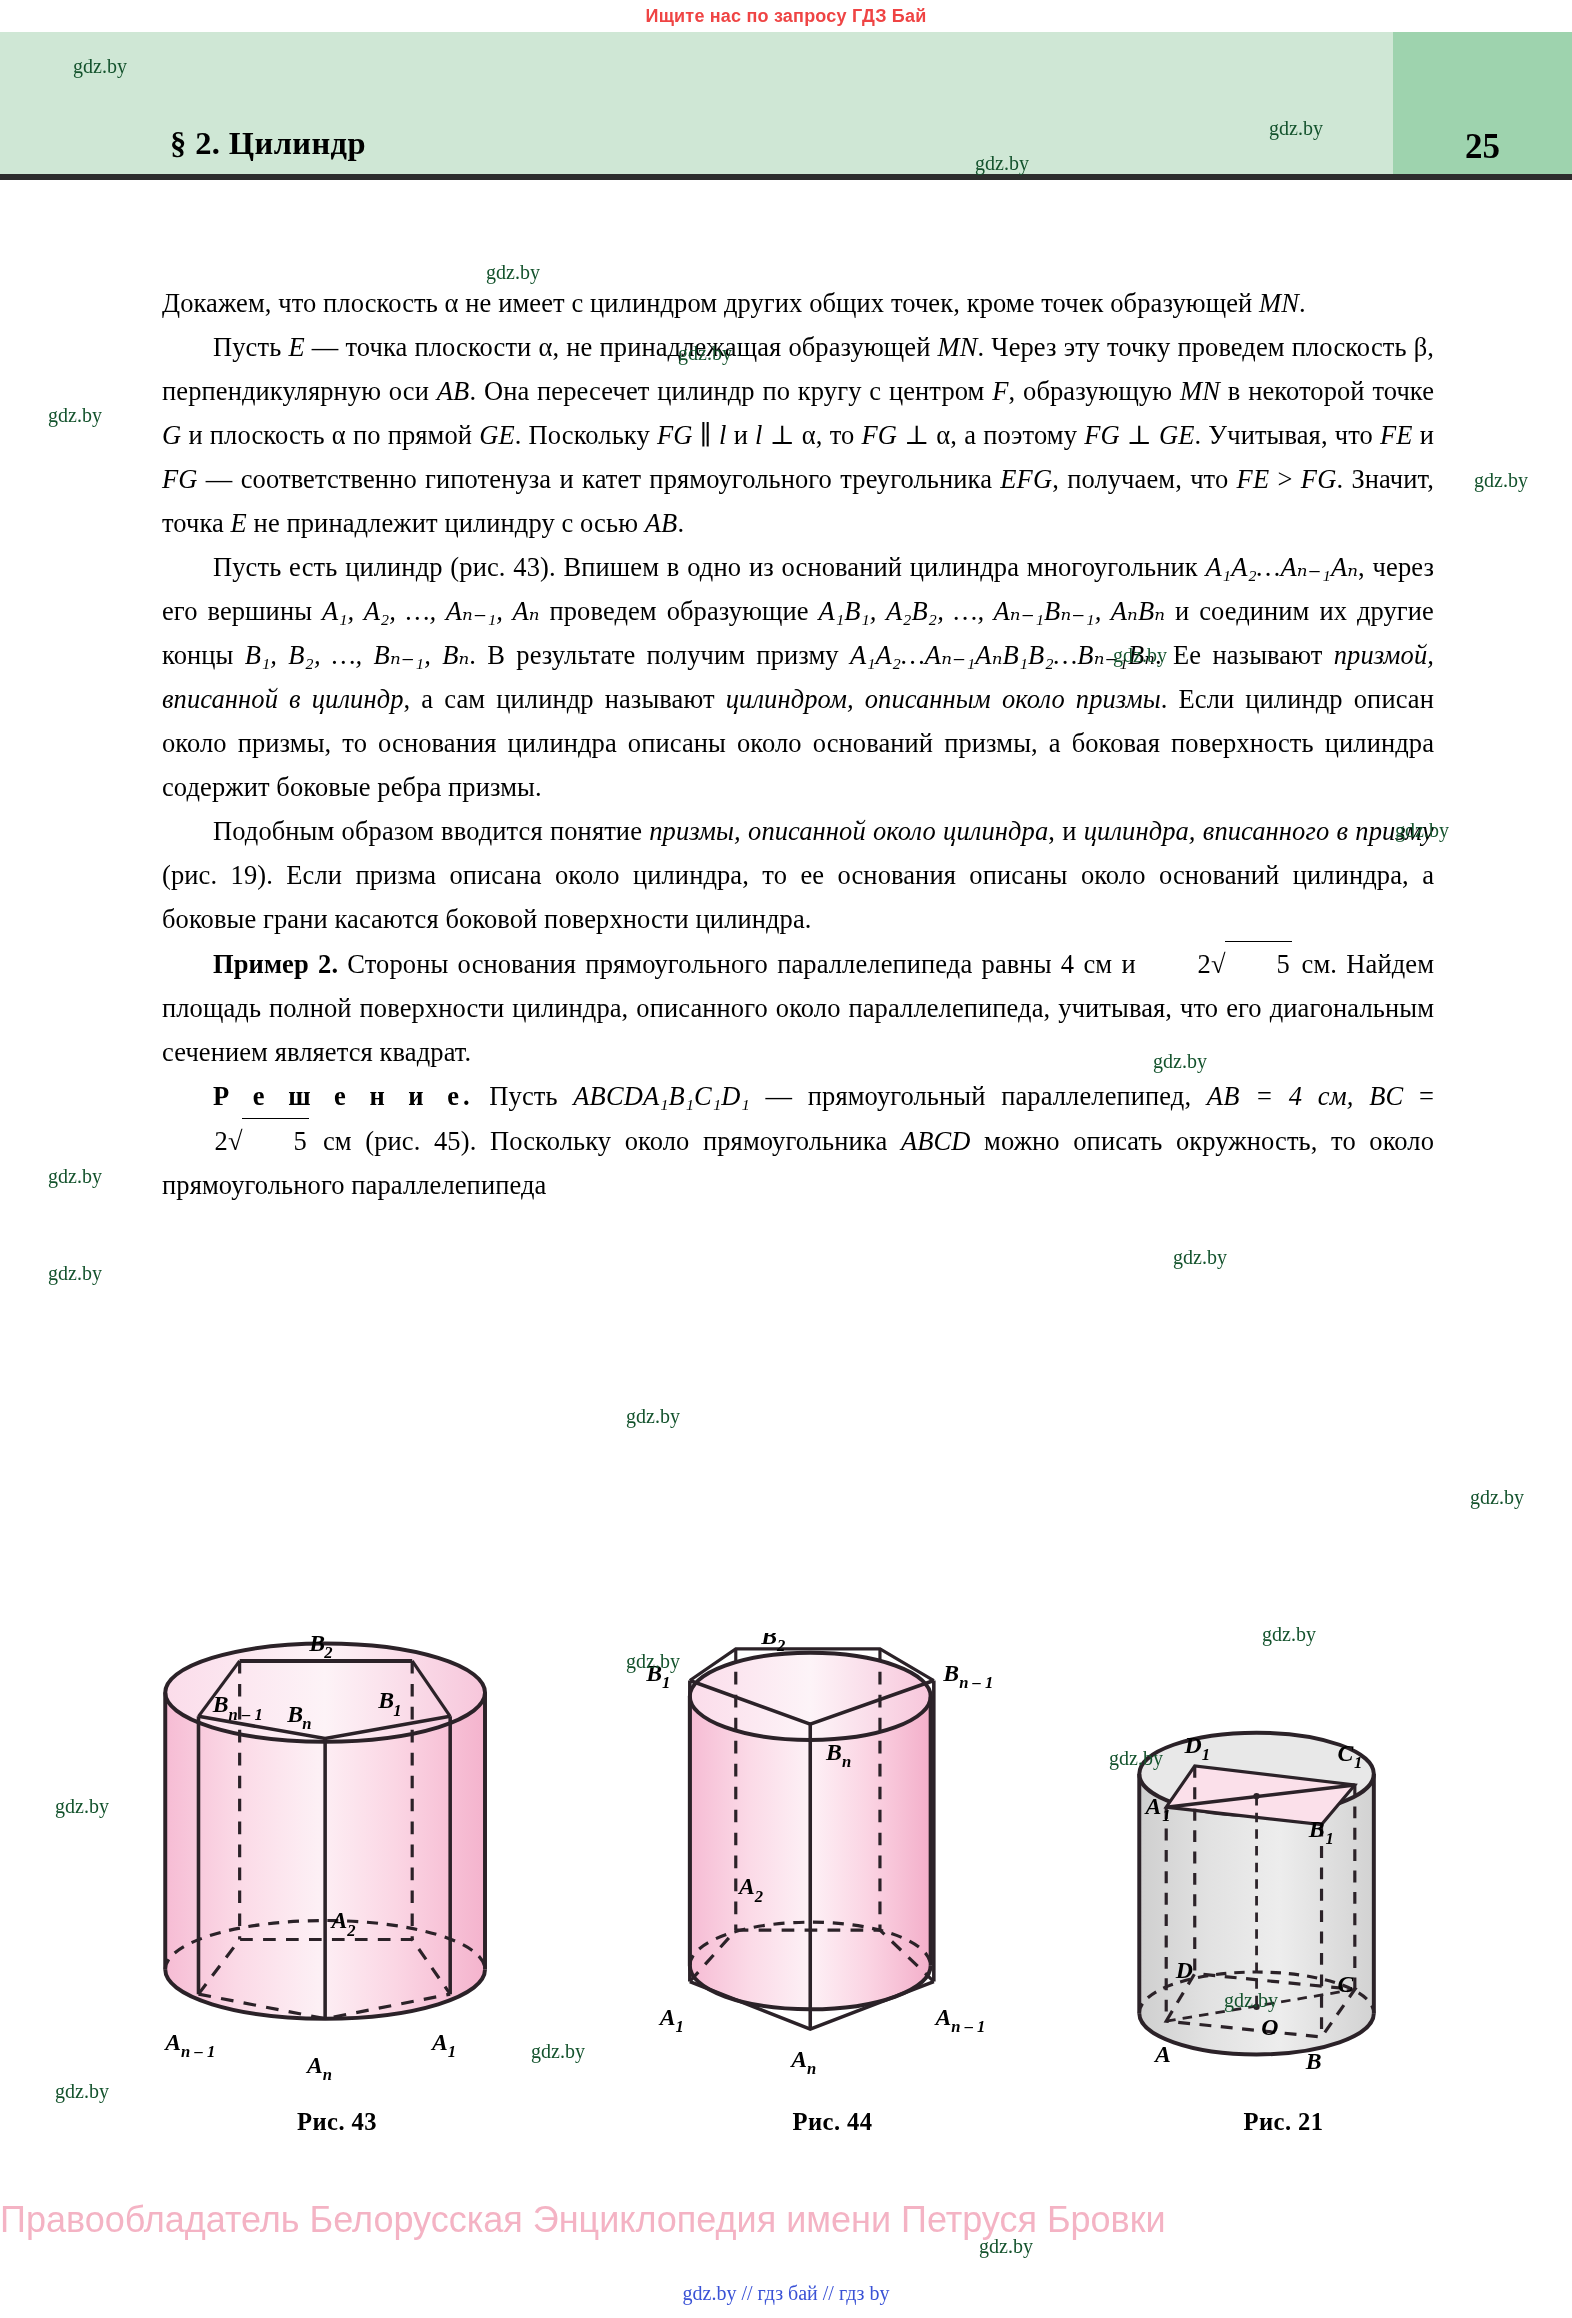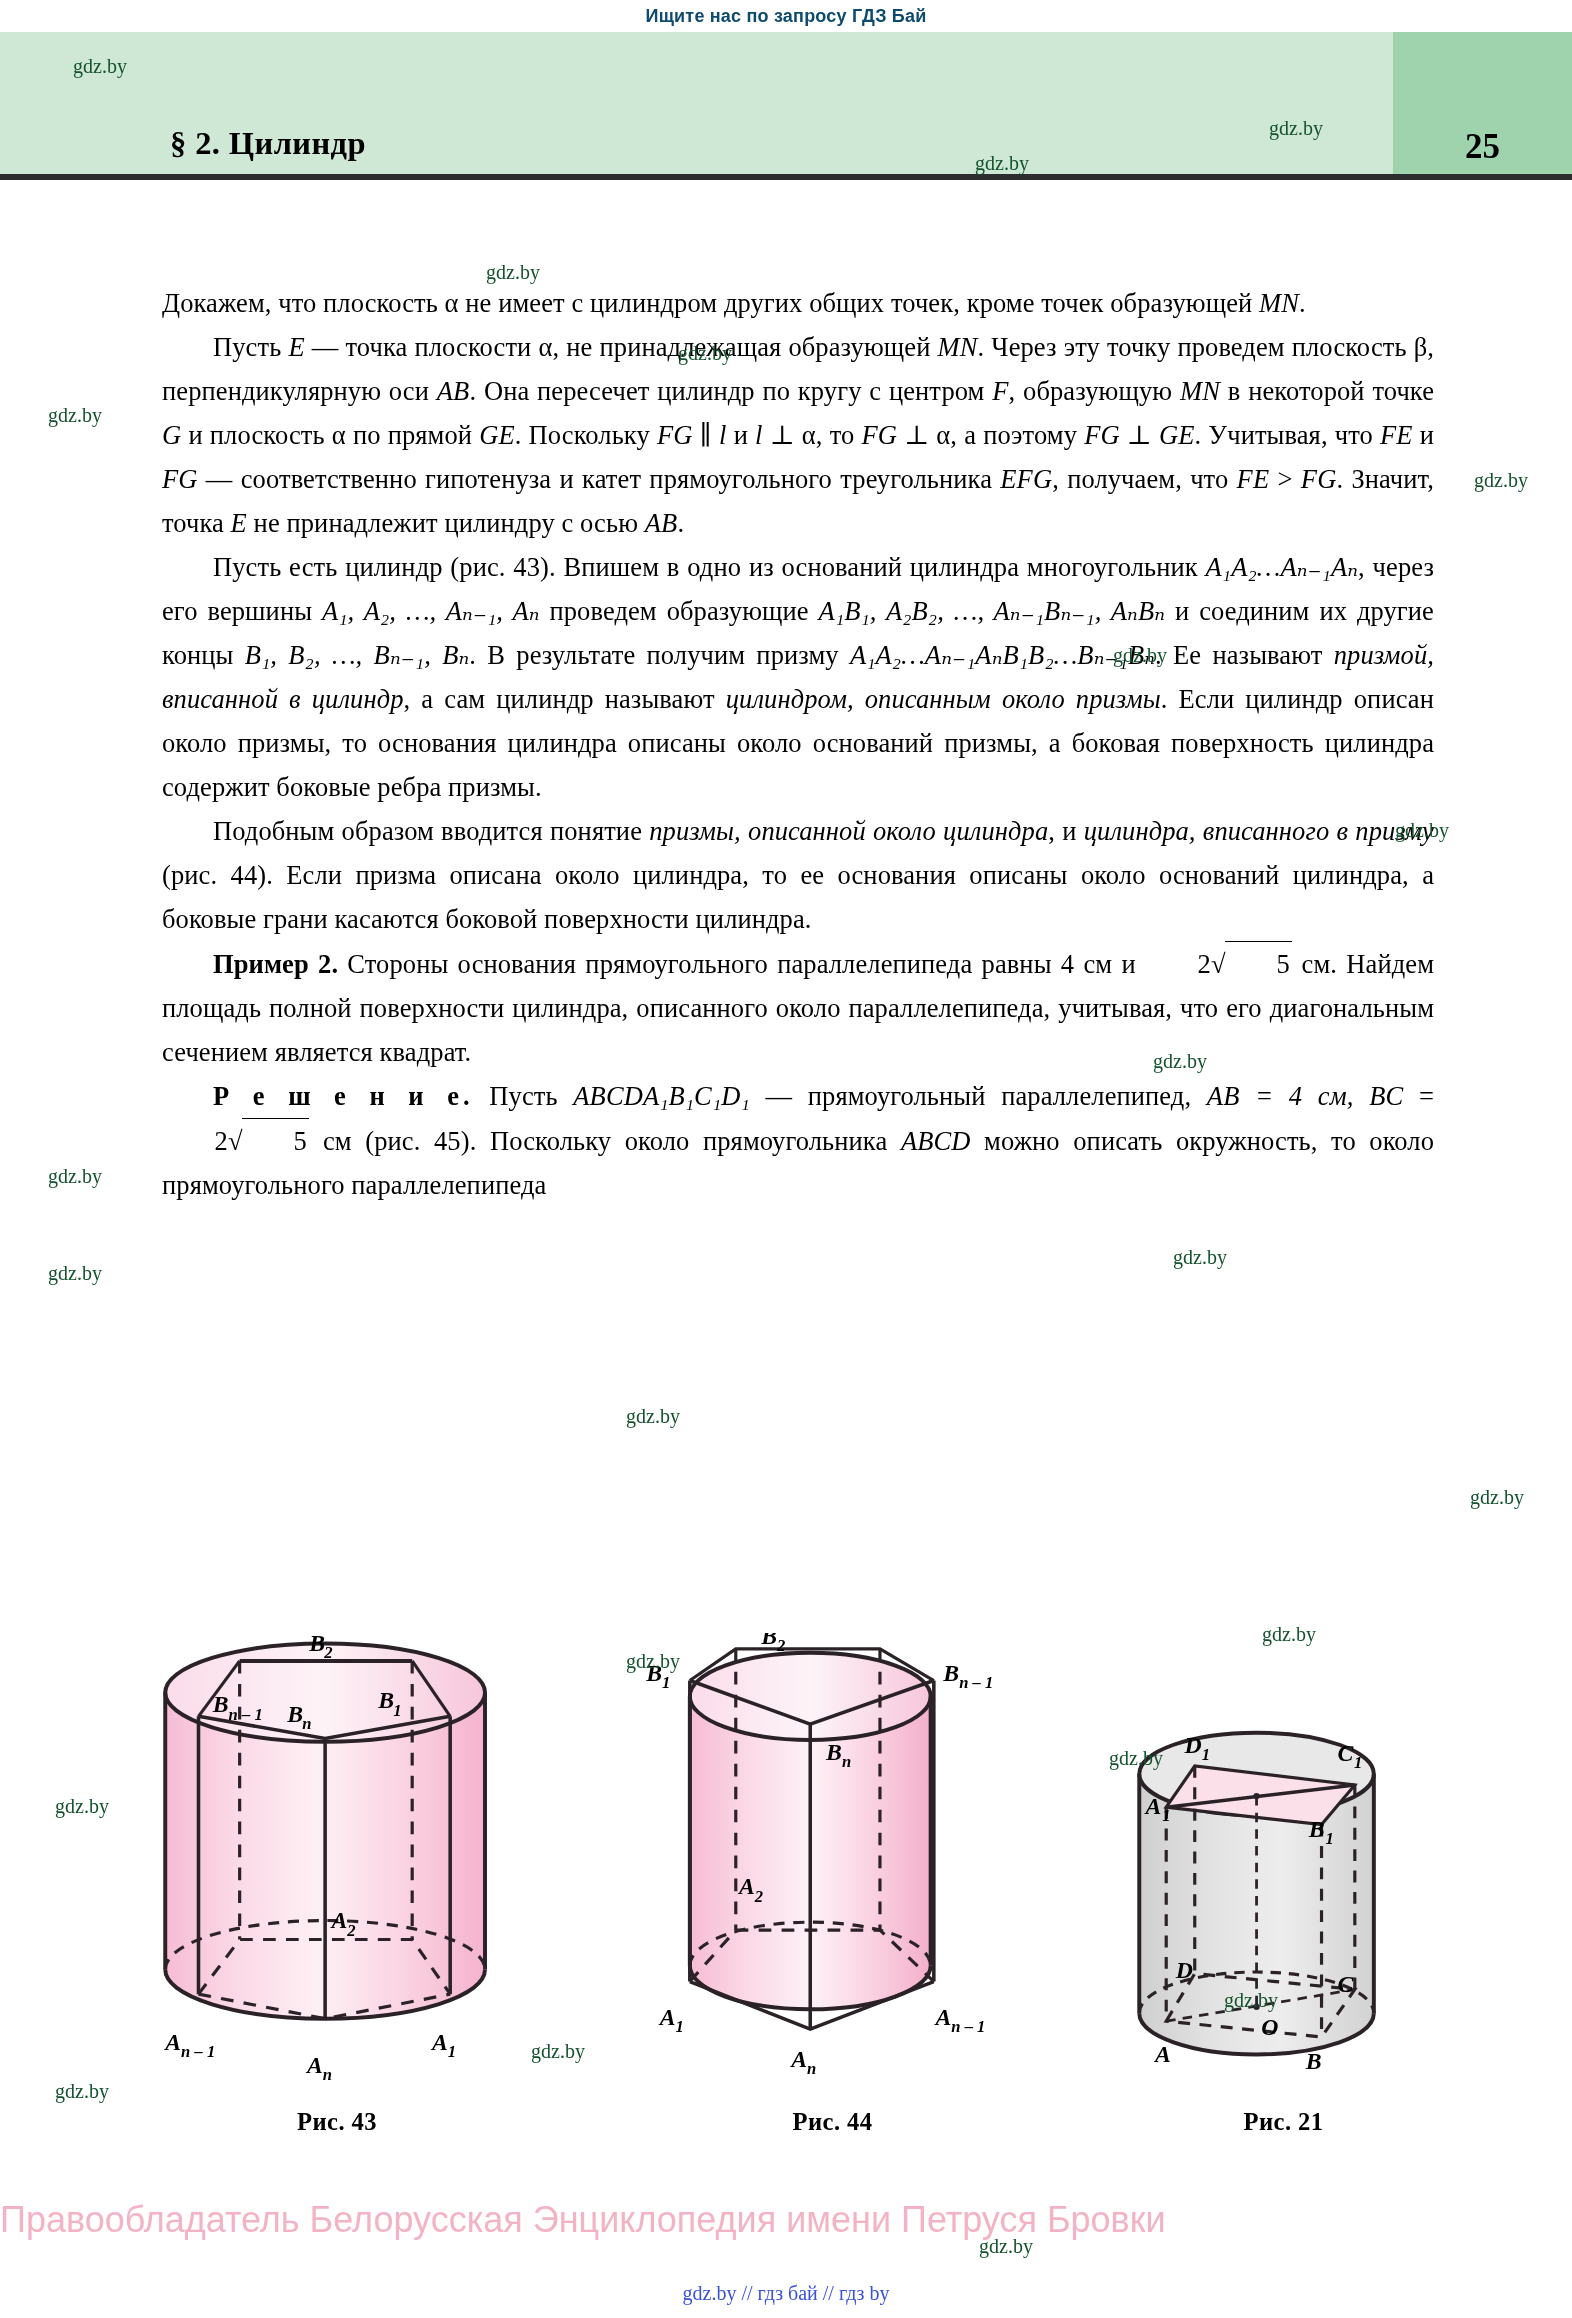--- a/index.html
+++ b/index.html
@@ -7,21 +7,21 @@
     width:1572px;height:2319px;position:relative;overflow:hidden;
     background:#ffffff;
     font-family:"Liberation Serif","DejaVu Serif",serif;
     color:#000;
   }
   
   .promo{
     position:absolute;left:0;top:0;width:1572px;height:33px;
     text-align:center;line-height:33px;
     font-family:"Liberation Sans","DejaVu Sans",sans-serif;
-    font-size:18px;font-weight:600;color:#0c4a6e;letter-spacing:0.2px;
+    font-size:18px;font-weight:600;color:#ef4444;letter-spacing:0.2px;
   }
   
   .header-band{
     position:absolute;left:0;top:32px;width:1572px;height:143px;
     background:#cfe7d5;
   }
   .header-band-dark{
     position:absolute;left:1393px;top:32px;width:179px;height:143px;
     background:#9ed3ae;
   }
@@ -100,21 +100,21 @@
   <p class="para indent">
     <span>Пусть </span><i class="mathvar">E</i><span> — точка плоскости α, не принадлежащая образующей </span><i class="mathvar">MN</i><span>. Через эту точку проведем плоскость β, перпендикулярную оси </span><i class="mathvar">AB</i><span>. Она пересечет цилиндр по кругу с центром </span><i class="mathvar">F</i><span>, образующую </span><i class="mathvar">MN</i><span> в некоторой точке </span><i class="mathvar">G</i><span> и плоскость α по прямой </span><i class="mathvar">GE</i><span>. Поскольку </span><i class="mathvar">FG</i><span> ∥ </span><i class="mathvar">l</i><span> и </span><i class="mathvar">l</i><span> ⊥ α, то </span><i class="mathvar">FG</i><span> ⊥ α, а поэтому </span><i class="mathvar">FG</i><span> ⊥ </span><i class="mathvar">GE</i><span>. Учитывая, что </span><i class="mathvar">FE</i><span> и </span><i class="mathvar">FG</i><span> — соответственно гипотенуза и катет прямоугольного треугольника </span><i class="mathvar">EFG</i><span>, получаем, что </span><i class="mathvar">FE</i><span> &gt; </span><i class="mathvar">FG</i><span>. Значит, точка </span><i class="mathvar">E</i><span> не принадлежит цилиндру с осью </span><i class="mathvar">AB</i><span>.</span>
   </p>
 
 
   <p class="para indent">
     <span>Пусть есть цилиндр (рис. 43). Впишем в одно из оснований цилиндра многоугольник </span><i class="mathvar">A₁A₂…Aₙ₋₁Aₙ</i><span>, через его вершины </span><i class="mathvar">A₁, A₂, …, Aₙ₋₁, Aₙ</i><span> проведем образующие </span><i class="mathvar">A₁B₁, A₂B₂, …, Aₙ₋₁Bₙ₋₁, AₙBₙ</i><span> и соединим их другие концы </span><i class="mathvar">B₁, B₂, …, Bₙ₋₁, Bₙ</i><span>. В результате получим призму </span><i class="mathvar">A₁A₂…Aₙ₋₁AₙB₁B₂…Bₙ₋₁Bₙ</i><span>. Ее называют </span><i>призмой, вписанной в цилиндр</i><span>, а сам цилиндр называют </span><i>цилиндром, описанным около призмы</i><span>. Если цилиндр описан около призмы, то основания цилиндра описаны около оснований призмы, а боковая поверхность цилиндра содержит боковые ребра призмы.</span>
   </p>
 
   <p class="para indent">
-    <span>Подобным образом вводится понятие </span><i>призмы, описанной около цилиндра</i><span>, и </span><i>цилиндра, вписанного в призму</i><span> (рис. 44). Если призма описана около цилиндра, то ее основания описаны около оснований цилиндра, а боковые грани касаются боковой поверхности цилиндра.</span>
+    <span>Подобным образом вводится понятие </span><i>призмы, описанной около цилиндра</i><span>, и </span><i>цилиндра, вписанного в призму</i><span> (рис. 19). Если призма описана около цилиндра, то ее основания описаны около оснований цилиндра, а боковые грани касаются боковой поверхности цилиндра.</span>
   </p>
 
   <p class="para indent">
     <b>Пример 2.</b><span> Стороны основания прямоугольного параллелепипеда равны 4 см и </span><span class="sqrt">2<span class="rad">√</span><span class="radicand">5</span></span><span> см. Найдем площадь полной поверхности цилиндра, описанного около параллелепипеда, учитывая, что его диагональным сечением является квадрат.</span>
   </p>
 
   <p class="para indent">
     <b class="spaced">Р е ш е н и е.</b><span> Пусть </span><i class="mathvar">ABCDA₁B₁C₁D₁</i><span> — прямоугольный параллелепипед, </span><i class="mathvar"><span>AB = 4 см,</span></i><span>&nbsp;</span><i class="mathvar">BC</i><span> = </span><span class="sqrt">2<span class="rad">√</span><span class="radicand">5</span></span><span> см</span><span> (рис. 45). Поскольку около прямоугольника </span><i class="mathvar">ABCD</i><span> можно описать окружность, то около прямоугольного параллелепипеда</span>
   </p>
 

